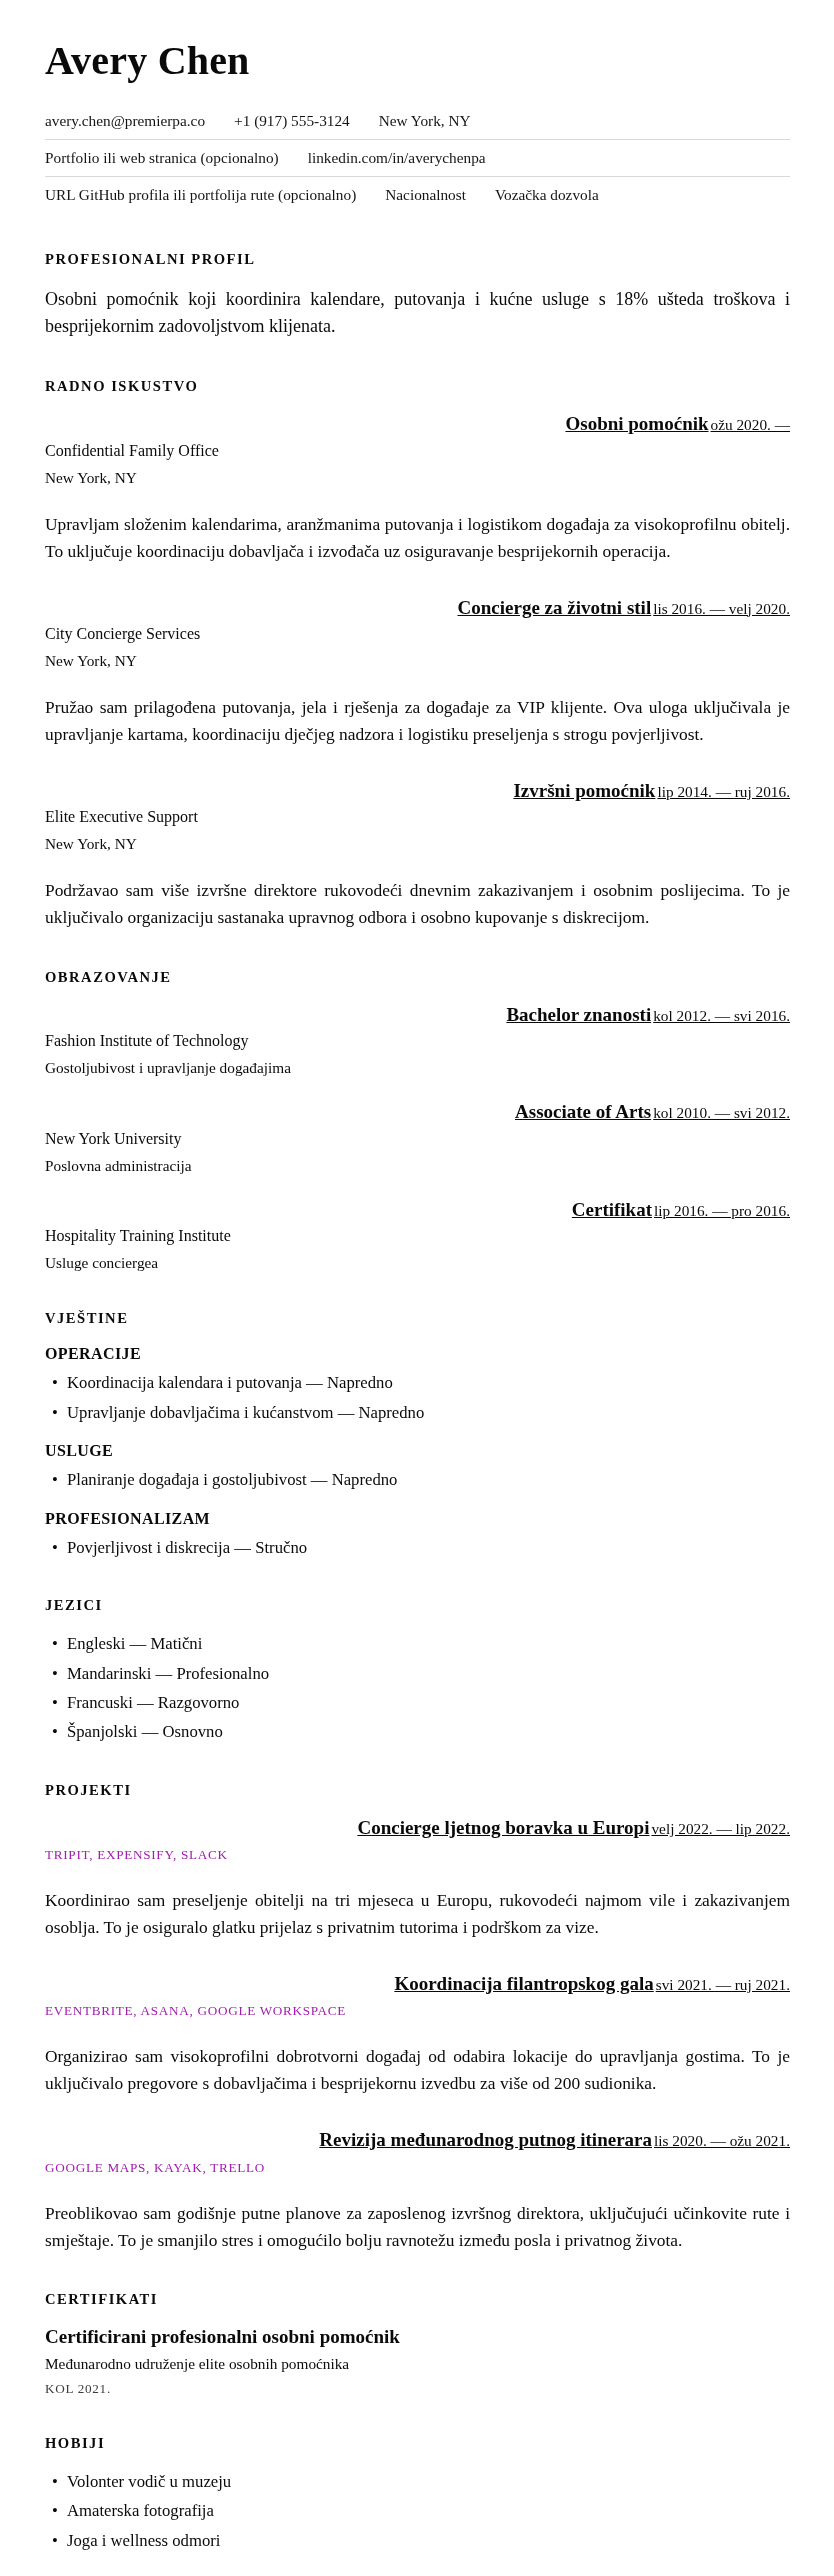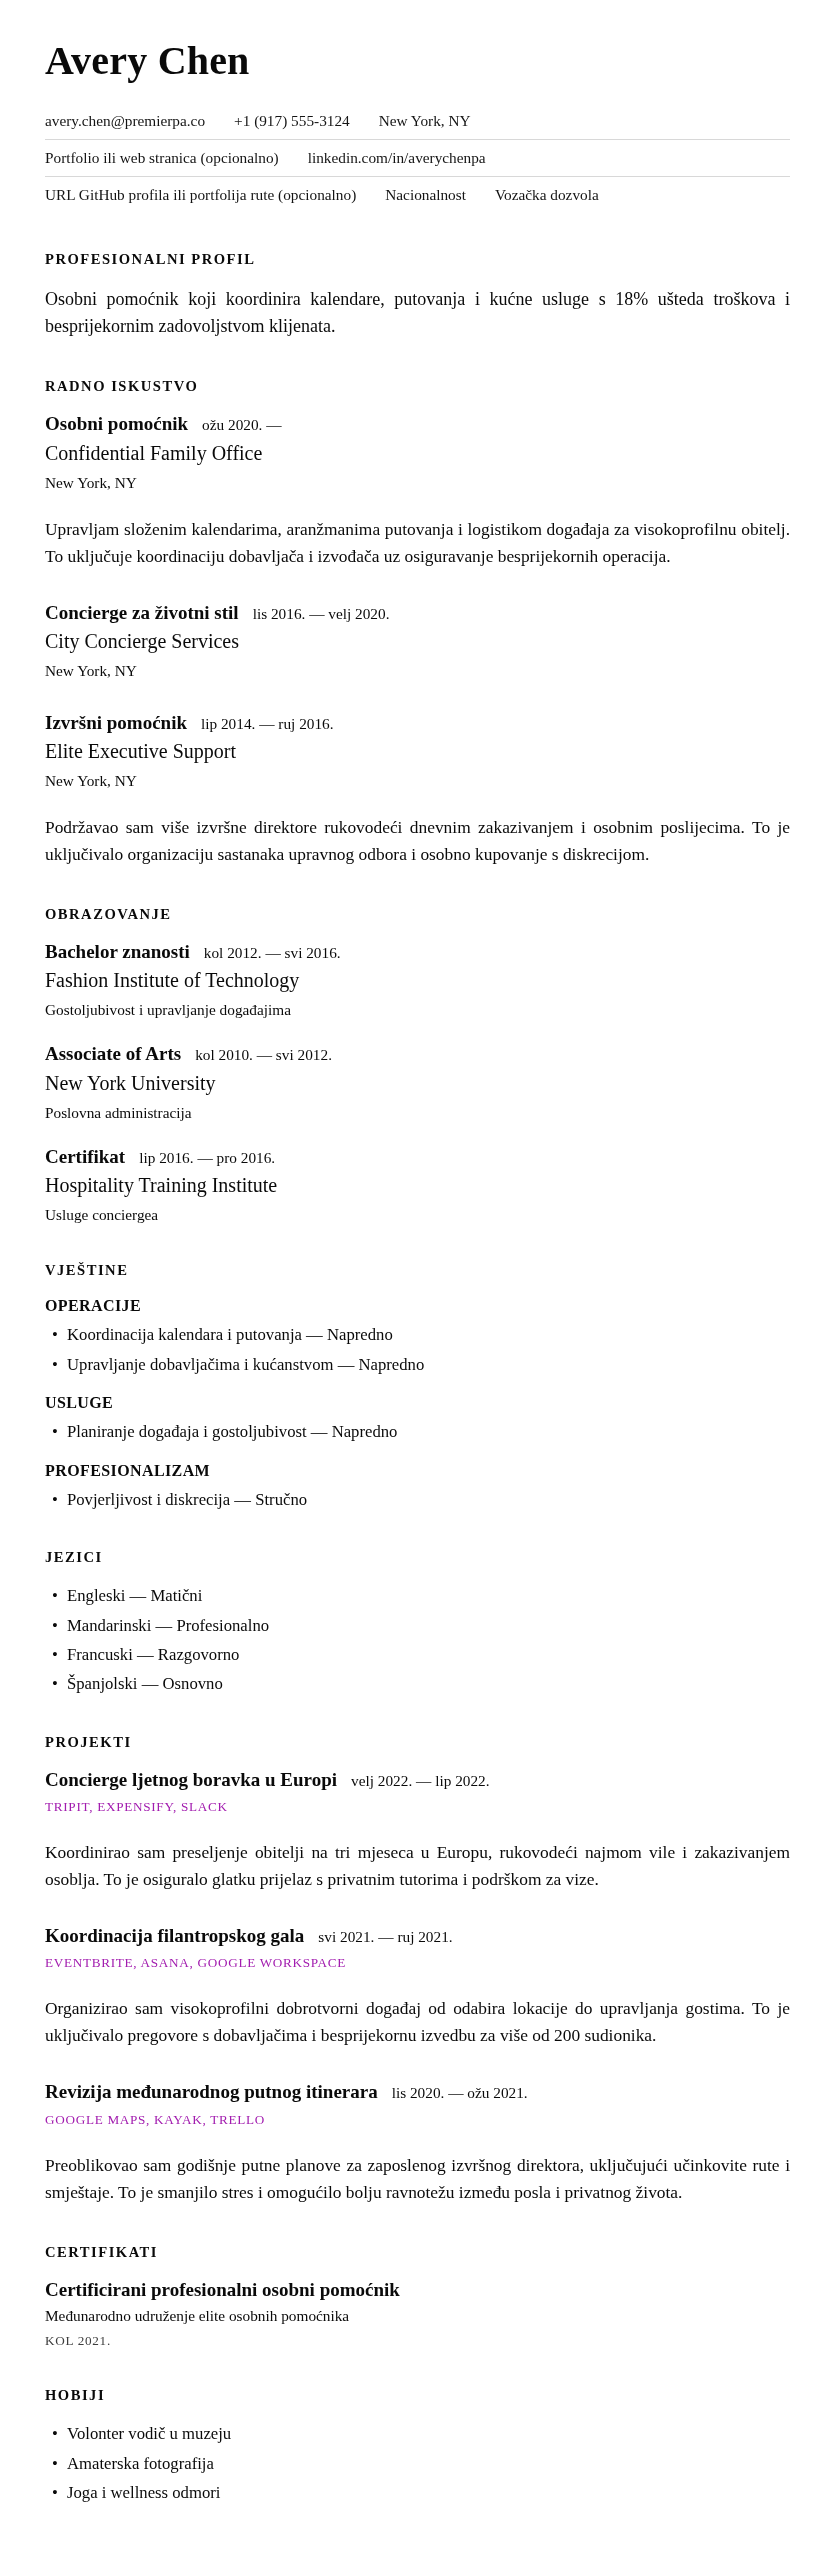--- a/index.html
+++ b/index.html
@@ -17,24 +17,24 @@
   .tagline{font-size:19px;margin:12.5px 0 0 0;}
   .contact{margin-top:19.5px;font-size:15.3px;color:#141414;}
   .contact-row{display:flex;flex-wrap:wrap;column-gap:29px;row-gap:5.6px;padding:9px 0;}
   .rule{height:0;border-top:0.7px solid #d8d8d8;}
   .section{margin-top:38px;}
   .section-heading{font-size:14.6px;font-weight:700;letter-spacing:1.5px;margin:0 0 18px 0;}
   .profile-text{font-size:18px;line-height:1.5;margin:0;text-align:justify;}
   .entry{margin-bottom:32px;}
   .entry:last-child{margin-bottom:0;}
   .edu-entry{margin-bottom:24px;}
-  .entry-head{display:flex;justify-content:flex-start;align-items:baseline;gap:14px;}
+  .entry-head{display:flex;justify-content:flex-end;align-items:baseline;gap:2px;text-decoration:underline;}
   .entry-title{font-size:19px;font-weight:700;margin:0;}
   .entry-dates{font-size:15.3px;white-space:nowrap;}
-  .entry-sub{font-size:20px;margin:6.3px 0 0 0;}
+  .entry-sub{font-size:16px;margin:6.3px 0 0 0;}
   .entry-sub2{font-size:15.3px;margin:9px 0 0 0;}
   .entry-desc{font-size:17.4px;line-height:1.55;margin:24px 0 0 0;text-align:justify;}
   .skill-group-name{font-size:16px;font-weight:700;letter-spacing:0.4px;margin:18px 0 8.3px 0;}
   ul.bullets{list-style:none;margin:0;padding:0;font-size:16.7px;}
   ul.bullets li{position:relative;padding-left:22px;margin:6px 0;line-height:1.4;}
   ul.bullets li::before{content:"\2022";position:absolute;left:7px;top:0;}
   .tools{font-size:13.2px;letter-spacing:0.7px;color:#a21caf;margin:8.3px 0 0 0;}
   .cert-issuer{font-size:15.3px;margin:6.3px 0 0 0;}
   .cert-date{font-size:13.2px;letter-spacing:0.7px;color:#3d3d3d;margin:8.3px 0 0 0;}
 </style>
@@ -84,20 +84,21 @@
       <p class="entry-desc">Upravljam složenim kalendarima, aranžmanima putovanja i logistikom događaja za visokoprofilnu obitelj. To uključuje koordinaciju dobavljača i izvođača uz osiguravanje besprijekornih operacija.</p>
     </article>
 
     <article class="entry">
       <div class="entry-head">
         <h3 class="entry-title">Concierge za životni stil</h3>
         <span class="entry-dates">lis 2016. — velj 2020.</span>
       </div>
       <p class="entry-sub">City Concierge Services</p>
       <p class="entry-sub2">New York, NY</p>
+      <p class="entry-desc">Pružao sam prilagođena putovanja, jela i rješenja za događaje za VIP klijente. Ova uloga uključivala je upravljanje kartama, koordinaciju dječjeg nadzora i logistiku preseljenja s strogu povjerljivost.</p>
     </article>
 
     <article class="entry">
       <div class="entry-head">
         <h3 class="entry-title">Izvršni pomoćnik</h3>
         <span class="entry-dates">lip 2014. — ruj 2016.</span>
       </div>
       <p class="entry-sub">Elite Executive Support</p>
       <p class="entry-sub2">New York, NY</p>
       <p class="entry-desc">Podržavao sam više izvršne direktore rukovodeći dnevnim zakazivanjem i osobnim poslijecima. To je uključivalo organizaciju sastanaka upravnog odbora i osobno kupovanje s diskrecijom.</p>

